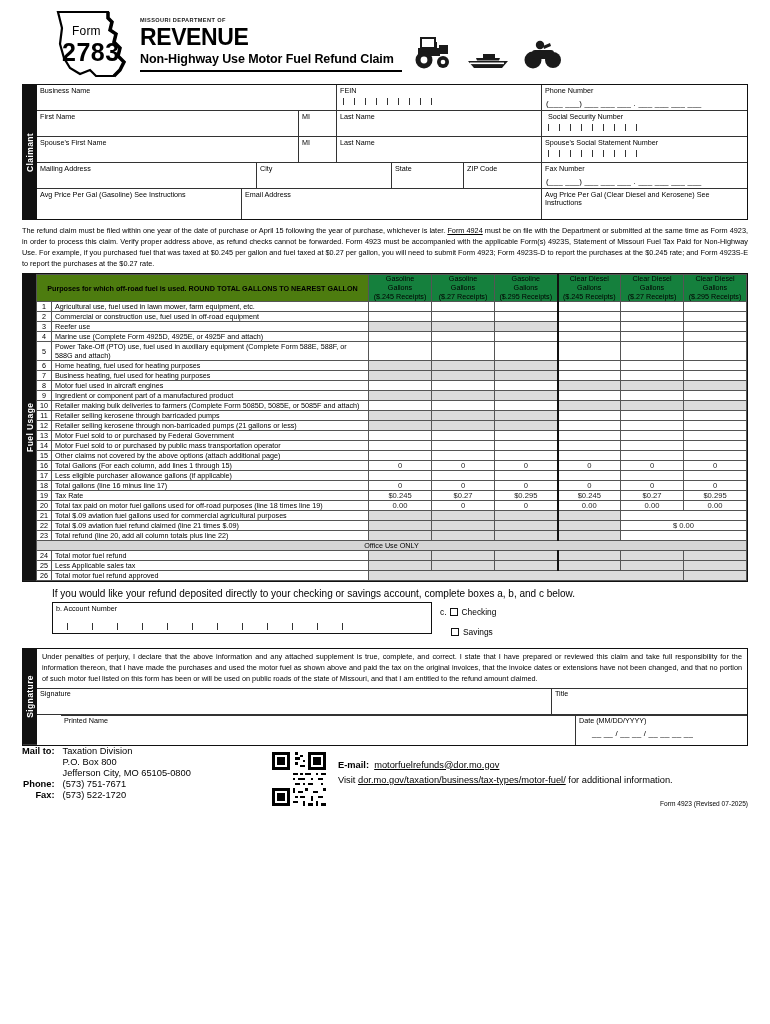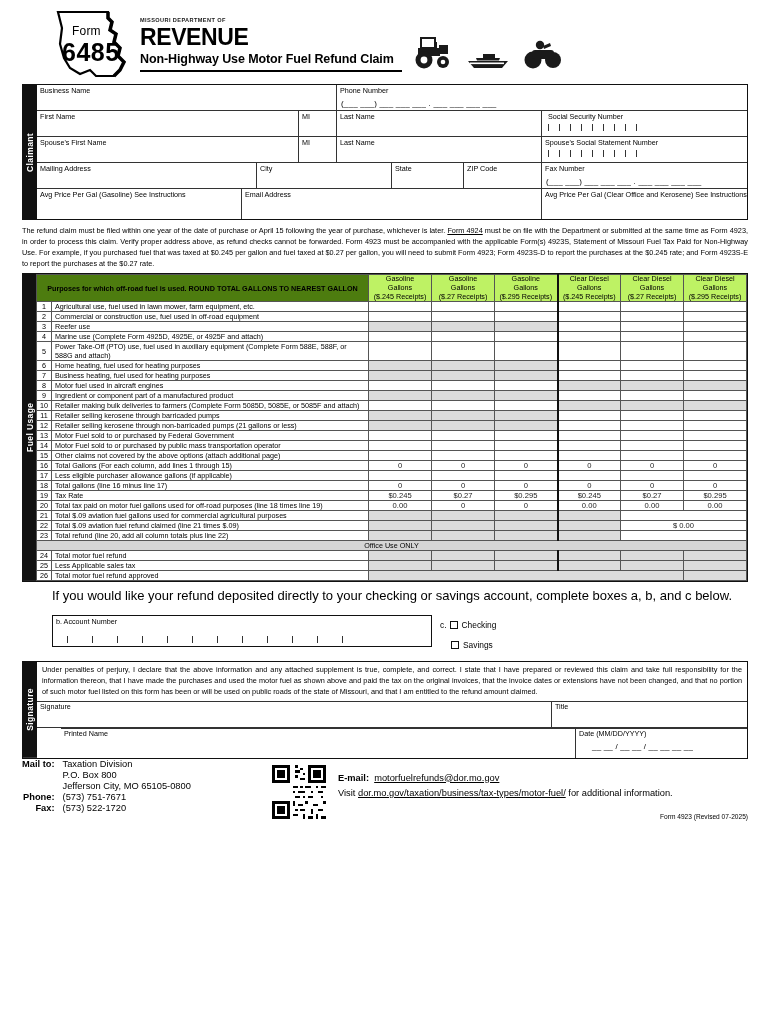--- a/index.html
+++ b/index.html
@@ -52,28 +52,28 @@
   
   .fuel-wrap { display:flex; border:1.6px solid #111; }
   .fuel-side { width:13px; }
   .fuel-table { flex:1; border-collapse:collapse; table-layout:fixed; width:100%; }
   .fuel-table td, .fuel-table th {
     border:1px solid #555; font-size:7.2px; padding:0 2px; vertical-align:middle;
   }
   .fuel-table .desc { text-align:left; padding-left:3px; line-height:1.25; }
   .fuel-table .numcol { text-align:center; width:63px; font-size:7.6px; color:#222; }
   .fuel-table .idx { width:15px; text-align:center; font-size:7.2px; }
-  .hdr-cell { background:#bef264; font-size:7.1px; text-align:center; line-height:1.2; font-weight:normal; padding:2px 1px; }
+  .hdr-cell { background:#15803d; font-size:7.1px; text-align:center; line-height:1.2; font-weight:normal; padding:2px 1px; }
   .hdr-desc { background:#4d7c0f; font-size:8px; text-align:center; padding:3px 6px; line-height:1.25; }
   .shaded { background:#dcdcdc; }
   .thickleft { border-left:2.4px solid #111 !important; }
   .officebar { background:#d5d5d5; text-align:center; font-size:6.6px; padding:1px 0; }
 
   
-  .deposit-note { font-size:13px; margin:6px 0 12px 30px; }
+  .deposit-note { font-size:10px; margin:6px 0 3px 30px; }
   .deposit-row { display:flex; align-items:flex-start; gap:8px; margin-left:30px; }
   .dep-box { border:1px solid #111; height:32px; position:relative; }
   .chk { width:8px; height:8px; border:1.3px solid #111; display:inline-block; vertical-align:-1px; margin-right:4px; }
 
   
   .sig-wrap { display:flex; border:1.6px solid #111; margin-top:6px; }
   .sig-body { flex:1; }
   .perjury { font-size:7.3px; line-height:1.5; padding:3px 5px; text-align:justify; border-bottom:1px solid #333; }
 
   
@@ -91,21 +91,21 @@
 <body>
 
 <div class="page">
 
   <div class="header">
     <svg class="mo-map" viewBox="0 0 130 72">
       <path d="M8 4 L58 4 L58 10 L62 14 L60 22 L66 26 L64 34 L70 40 L68 48 L74 54 L70 62 L64 68 L46 68 L40 62 L30 66 L20 60 L14 50 L10 36 L12 20 Z" fill="none" stroke="#000" stroke-width="2.2"></path>
       <path d="M58 4 L58 10 L62 14 L60 22 L66 26 L64 34 L70 40 L68 48 L74 54 L70 62 L64 68" fill="none" stroke="#000" stroke-width="3.5"></path>
     </svg>
     <div class="form-word">Form</div>
-    <div class="form-num">6485</div>
+    <div class="form-num">2783</div>
     <div class="dept-line">MISSOURI DEPARTMENT OF</div>
     <div class="rev-logo">
       <span>REVENUE</span>
     </div>
     <div class="subtitle">Non-Highway Use Motor Fuel Refund Claim</div>
     <div class="rule"></div>
     <div class="icons">
       <svg width="40" height="34" viewBox="0 0 40 34">
         <rect x="9" y="2" width="14" height="10" fill="none" stroke="#1a1a1a" stroke-width="2"></rect>
         <rect x="6" y="12" width="22" height="8" fill="#1a1a1a"></rect>
@@ -133,20 +133,34 @@
   </div>
 
   <div class="claimant-wrap">
     <div class="sidetab" style="width:14px;">Claimant</div>
     <div class="claimant-body">
 
       <div class="crow h26">
         <div class="cell" style="width:300px;">
           <div class="lbl">Business Name</div>
         </div>
+        <div class="cell" style="width:205px;">
+          <div class="lbl">FEIN</div>
+          <div class="tick-row">
+            <span class="tick"></span>
+              <span class="tick"></span>
+              <span class="tick"></span>
+              <span class="tick"></span>
+              <span class="tick"></span>
+              <span class="tick"></span>
+              <span class="tick"></span>
+              <span class="tick"></span>
+              <span class="tick"></span>
+          </div>
+        </div>
         <div class="cell" style="flex:1;">
           <div class="lbl">Phone Number</div>
           <div class="phone-mask">(___ ___) ___ ___ ___  .  ___ ___ ___ ___</div>
         </div>
       </div>
 
       <div class="crow h26">
         <div class="cell" style="width:262px;">
           <div class="lbl">First Name</div>
         </div>
@@ -218,21 +232,21 @@
       </div>
 
       <div class="crow h30">
         <div class="cell" style="width:205px;">
           <div class="lbl">Avg Price Per Gal (Gasoline) See Instructions</div>
         </div>
         <div class="cell" style="width:300px;">
           <div class="lbl">Email Address</div>
         </div>
         <div class="cell" style="flex:1;">
-          <div class="lbl">Avg Price Per Gal (Clear Office and Kerosene) See Instructions</div>
+          <div class="lbl">Avg Price Per Gal (Clear Diesel and Kerosene) See Instructions</div>
         </div>
       </div>
 
     </div>
   </div>
 
   <p class="intro">
     <span>The refund claim must be filed within one year of the date of purchase or April 15 following the year of purchase, whichever is later. </span><u>Form 4924</u><span> must be on file with the Department or submitted at the same time as Form 4923, in order to process this claim. Verify proper address above, as refund checks cannot be forwarded. Form 4923 must be accompanied with the applicable Form(s) 4923S, Statement of Missouri Fuel Tax Paid for Non-Highway Use. For example, if you purchased fuel that was taxed at $0.245 per gallon and fuel taxed at $0.27 per gallon, you will need to submit Form 4923; Form 4923S-D to report the purchases at the $0.245 rate; and Form 4923S-E to report the purchases at the $0.27 rate.</span>
   </p>
 

